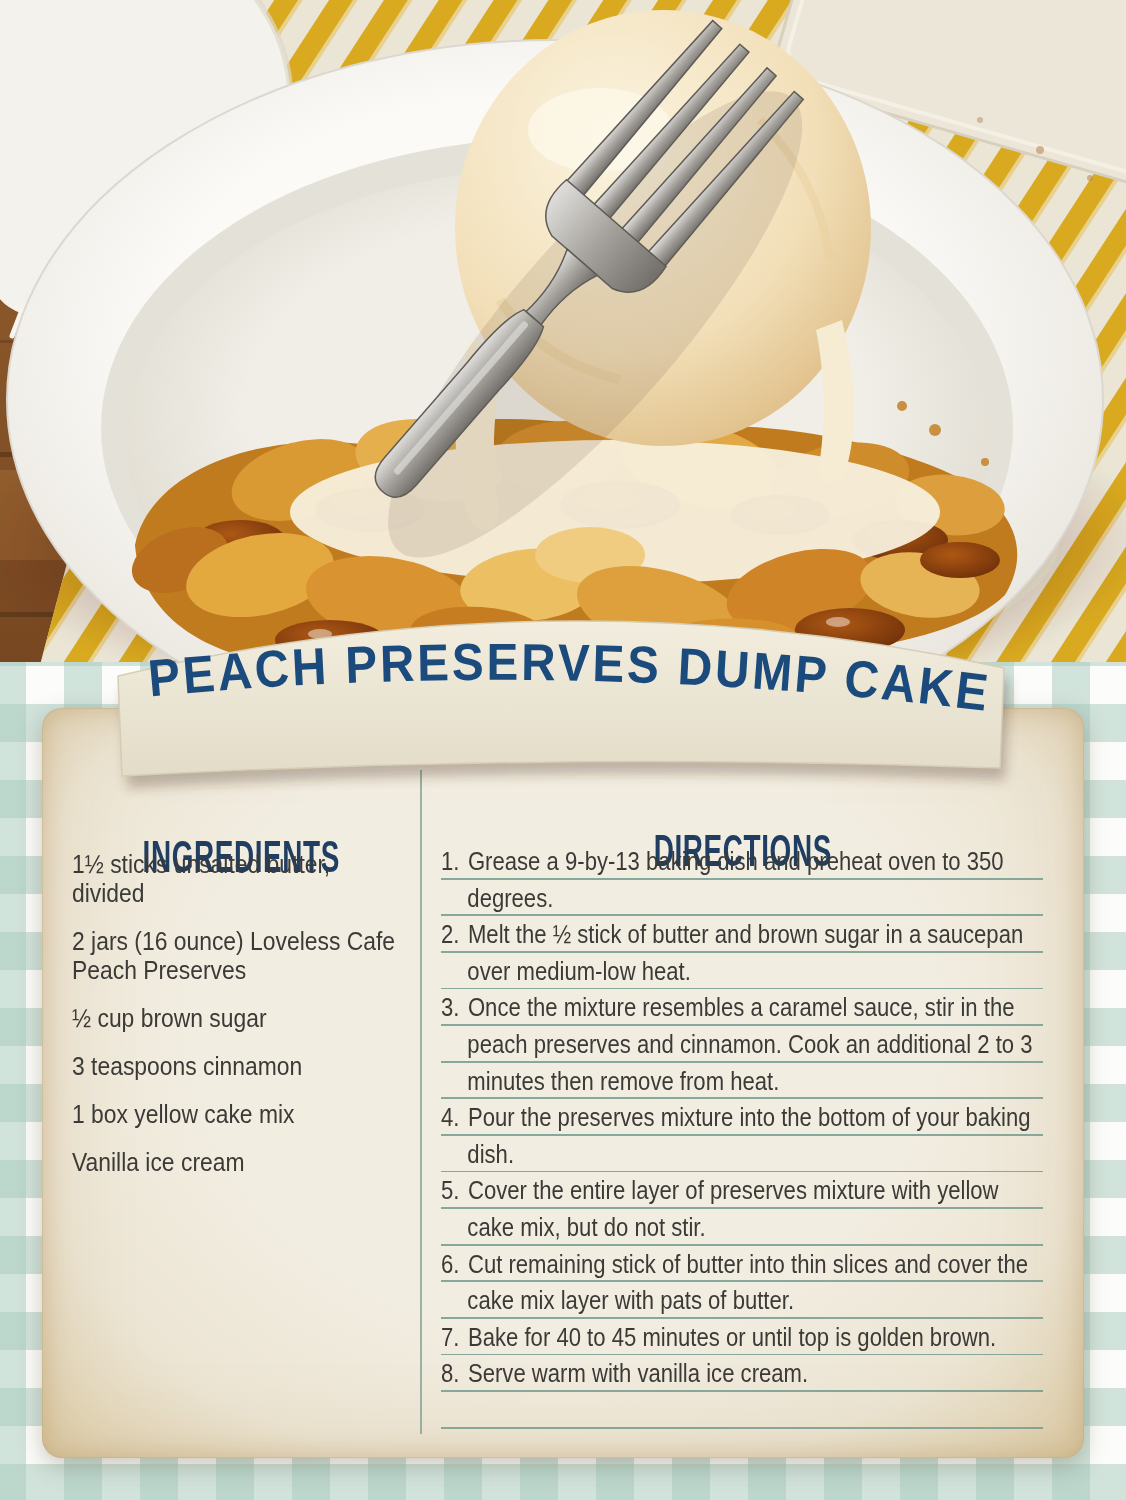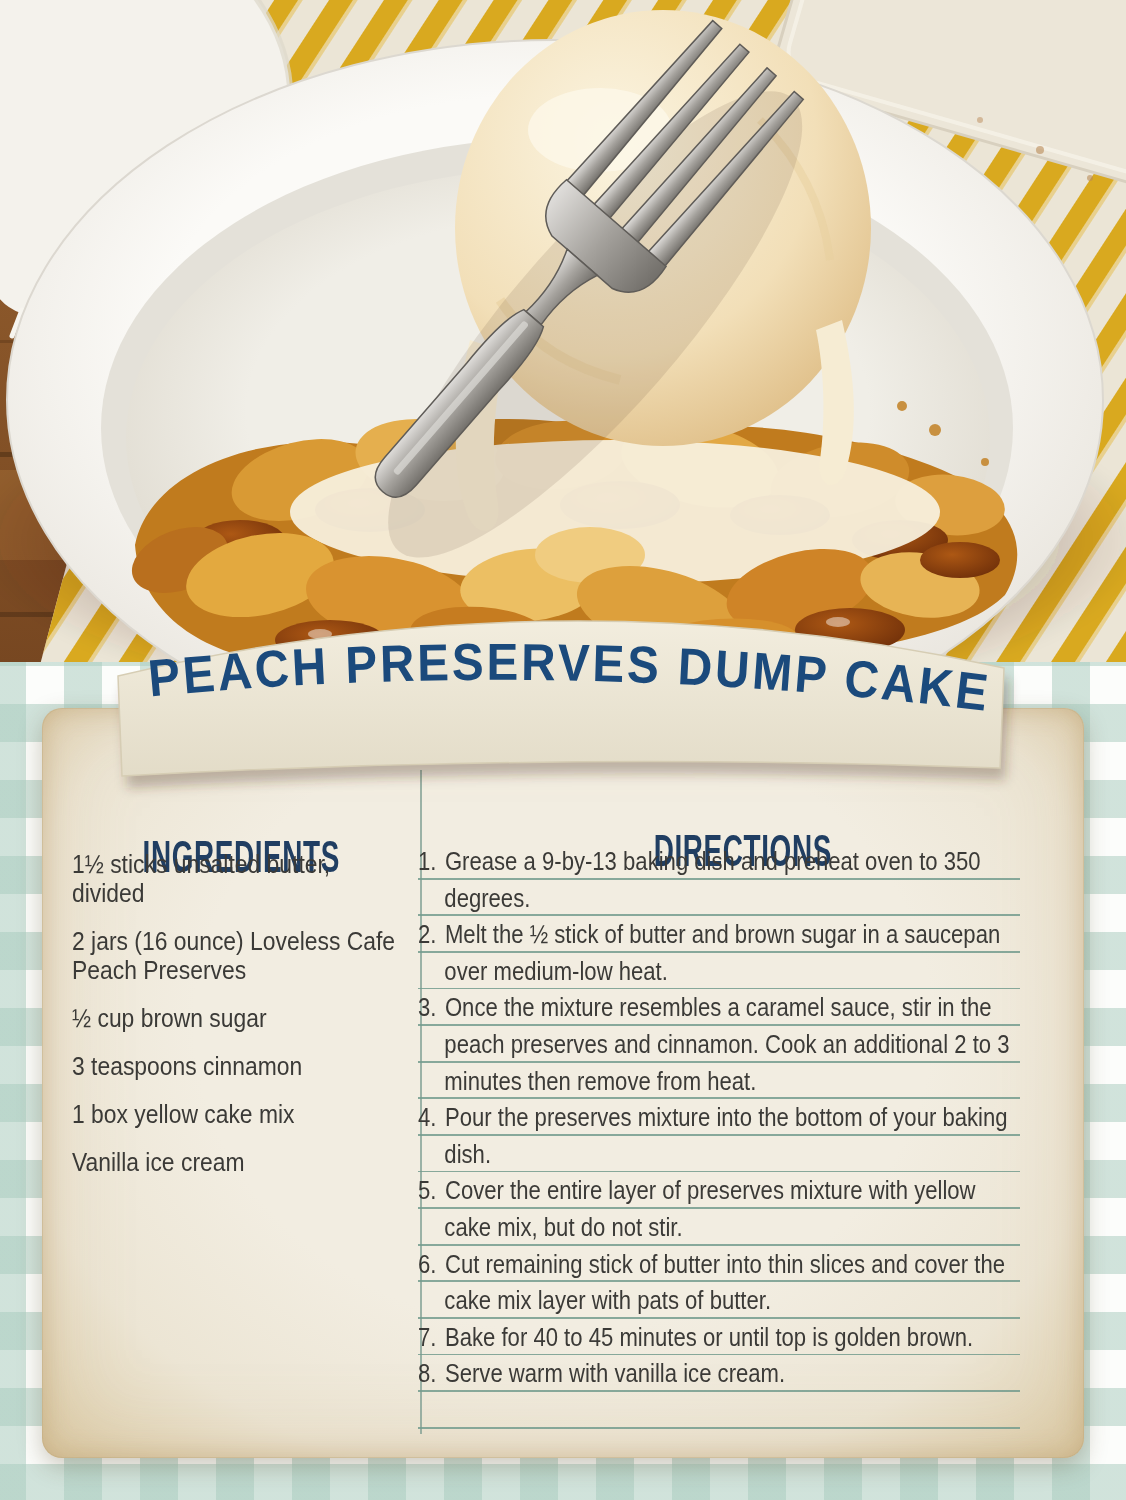--- a/index.html
+++ b/index.html
@@ -33,21 +33,21 @@
 
   .ing-list{position:absolute;left:30px;top:142px;width:392px;margin:0;padding:0;
     list-style:none;transform:scaleX(.88);transform-origin:0 0;
     color:#3b3a37;font-size:26px;line-height:29px;}
   .ing-list li{margin:0 0 19px 0;}
   .ing-line{display:block;white-space:nowrap;}
 
   .divider{position:absolute;left:378px;top:62px;width:2px;height:664px;
     background:rgba(125,158,146,.75);}
 
-  .dir-wrap{position:absolute;left:376px;top:135px;width:602px;height:592px;
+  .dir-wrap{position:absolute;left:399px;top:135px;width:602px;height:592px;
     background-image:repeating-linear-gradient(to bottom,
       rgba(0,0,0,0) 0 34.8px, rgba(116,156,142,.85) 34.8px 36.6px);}
   .dir-list{margin:0;padding:0;list-style:none;width:708px;
     transform:scaleX(.85);transform-origin:0 0;
     color:#3b3a37;font-size:26px;line-height:36.6px;}
   .dir-list li{margin:0;}
   .dline{display:block;white-space:nowrap;}
   .dline.cont{padding-left:31px;}
   .num{display:inline-block;margin-right:10px;}
 

